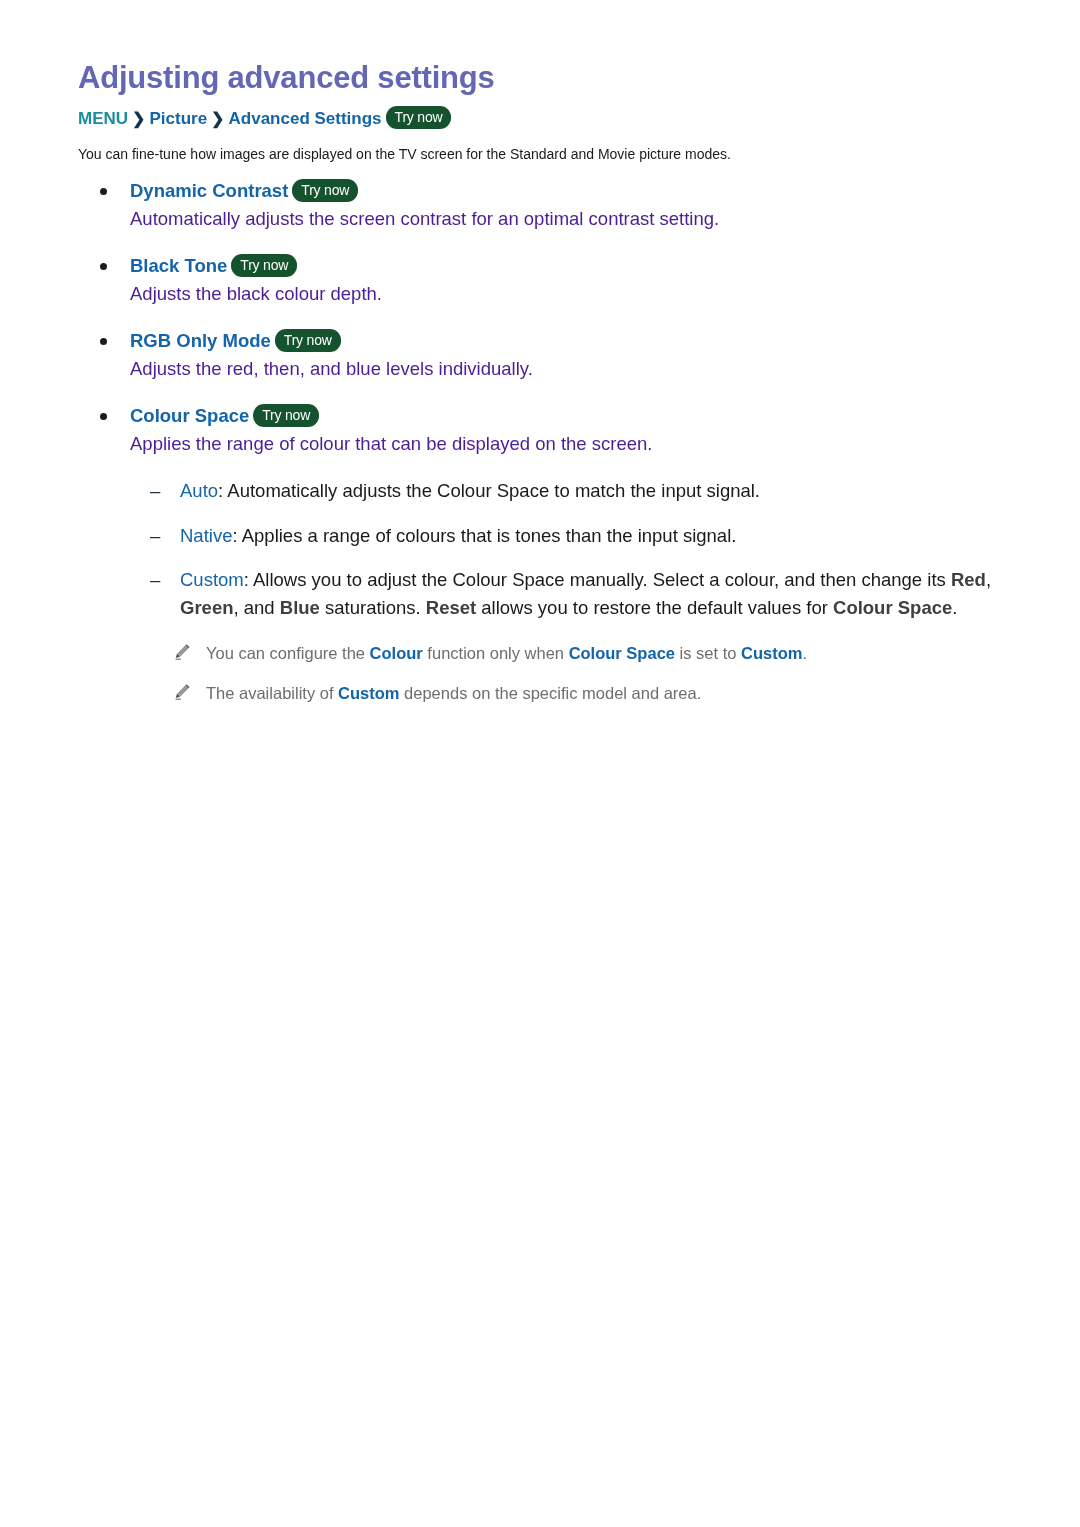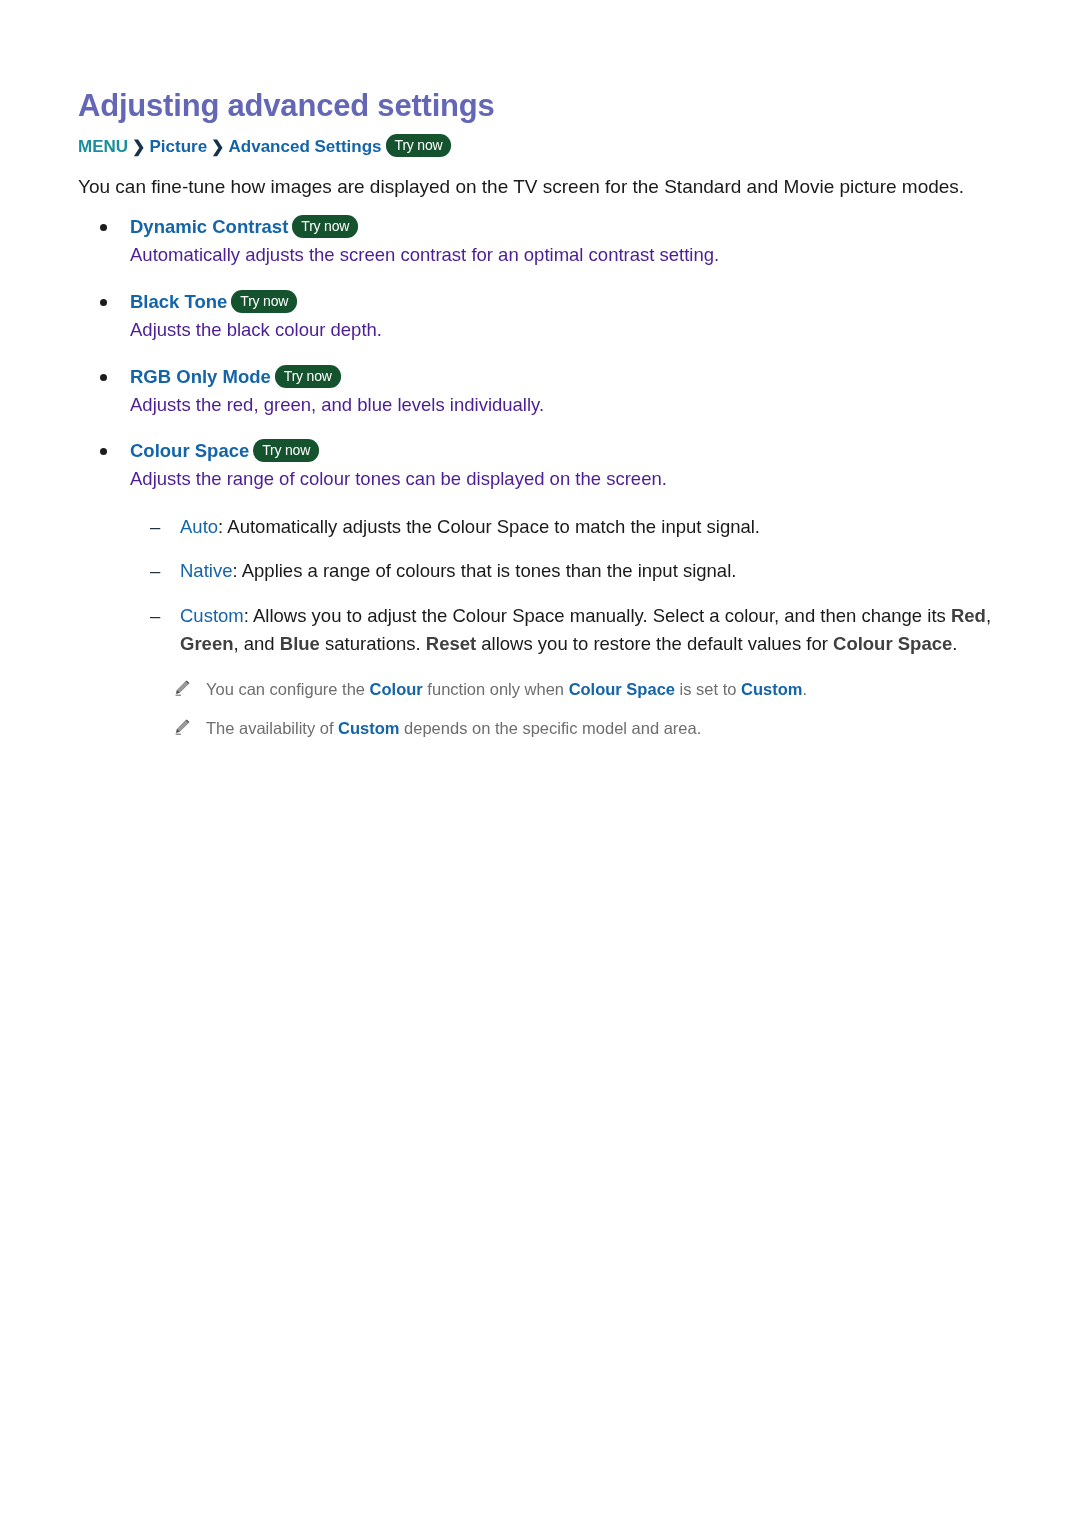--- a/index.html
+++ b/index.html
@@ -12,21 +12,21 @@
     height: 1527px;
     font-family: "Liberation Sans", sans-serif;
     color: #1a1a1a;
     -webkit-font-smoothing: antialiased;
   }
   .page {
     position: relative;
     width: 1080px;
     height: 1527px;
     box-sizing: border-box;
-    padding: 88px 78px 0 78px;
+    padding: 60px 78px 0 78px;
   }
 
   
   .page-title {
     font-size: 31px;
     font-weight: bold;
     color: #6367b5;
     letter-spacing: -0.2px;
     margin: 0 0 10px 0;
     line-height: 1.15;
@@ -59,21 +59,21 @@
     line-height: 1;
     padding: 4px 9px 5px 9px;
     border-radius: 11px;
     vertical-align: 2px;
     margin-left: 4px;
     letter-spacing: -0.2px;
   }
 
   
   .intro {
-    font-size: 19px;
+    font-size: 14px;
     line-height: 1.55;
     color: #1a1a1a;
     margin: 0 0 14px 0;
     max-width: 905px;
   }
 
   
   .bullets { margin: 0; }
   .bullet-row {
     position: relative;
@@ -174,27 +174,27 @@
       <span class="bullet-dot"></span>
       <span class="bullet-heading"><span>Black Tone</span><span class="trynow">Try now</span></span>
     </div>
     <p class="bullet-desc">Adjusts the black colour depth.</p>
 
 
     <div class="bullet-row">
       <span class="bullet-dot"></span>
       <span class="bullet-heading"><span>RGB Only Mode</span><span class="trynow">Try now</span></span>
     </div>
-    <p class="bullet-desc">Adjusts the red, green, and blue levels individually.</p>
+    <p class="bullet-desc">Adjusts the red, then, and blue levels individually.</p>
 
     <div class="bullet-row">
       <span class="bullet-dot"></span>
       <span class="bullet-heading"><span>Colour Space</span><span class="trynow">Try now</span></span>
     </div>
-    <p class="bullet-desc">Adjusts the range of colour tones can be displayed on the screen.</p>
+    <p class="bullet-desc">Applies the range of colour that can be displayed on the screen.</p>
 
   </div>
 
   <div class="sub-options">
 
     <div class="dash-row">
       <span class="dash-mark">–</span><span class="term">Auto</span><span>: Automatically adjusts the Colour Space to match the input signal.</span>
     </div>
 
     <div class="dash-row">

